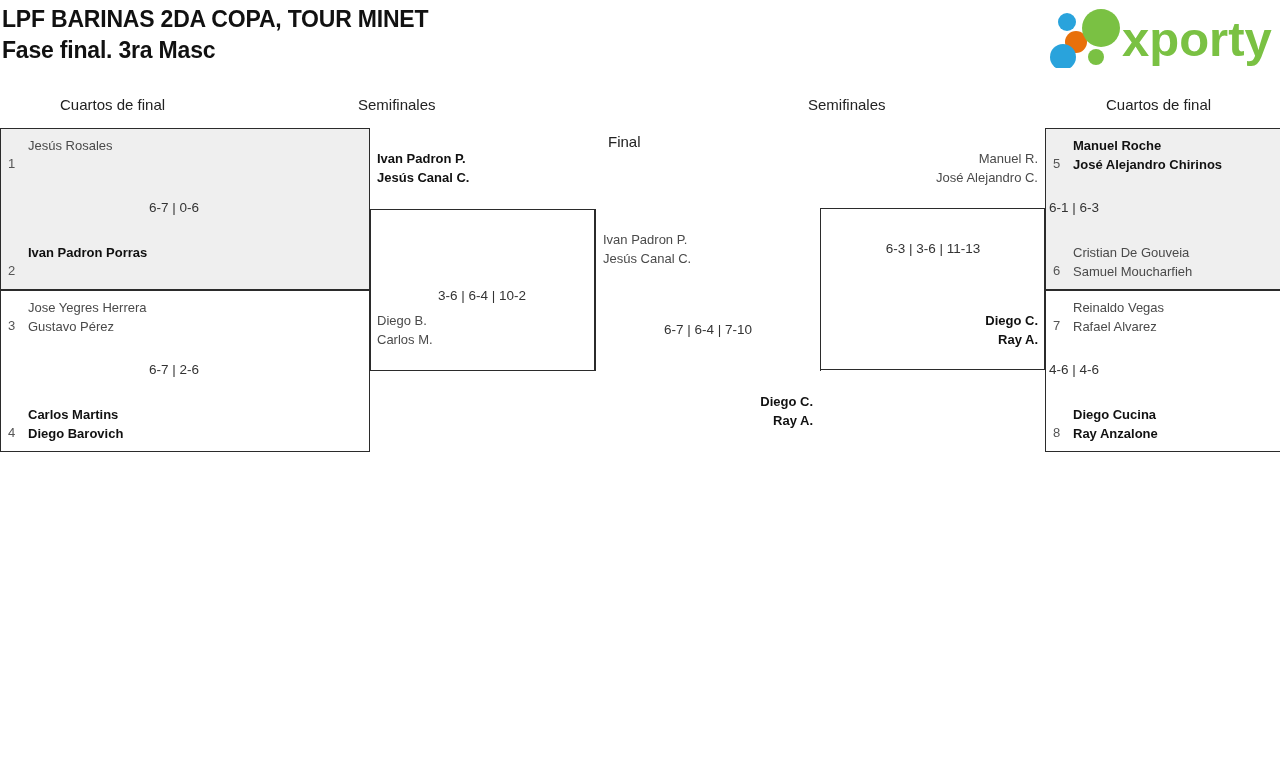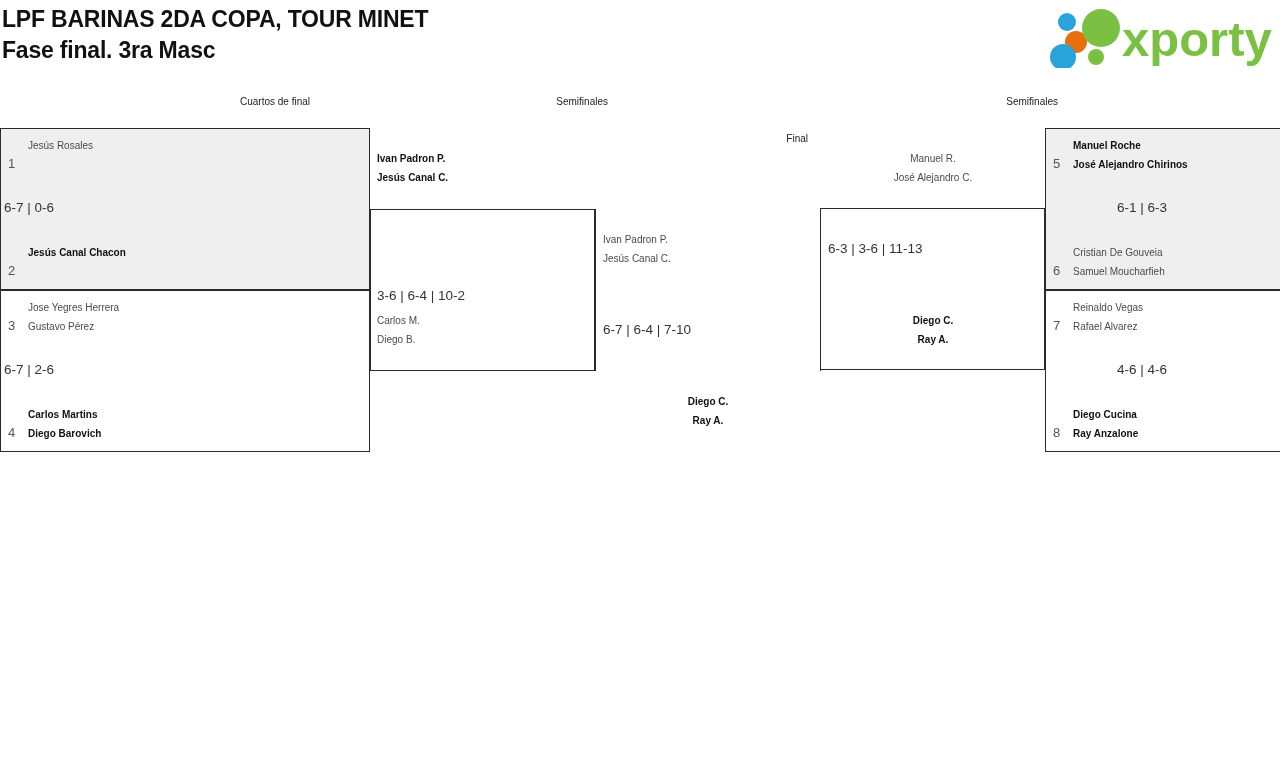--- a/index.html
+++ b/index.html
@@ -14,37 +14,37 @@
   #root { position: relative; width: 1280px; height: 629px; overflow: hidden; }
 
   
   .title-block { position: absolute; left: 0; top: 0; width: 900px; padding: 4px 0 0 2px; }
   .title-line { font-size: 23px; font-weight: bold; line-height: 31px; letter-spacing: -0.2px; color: #111; white-space: nowrap; }
 
   .logo { position: absolute; left: 1046px; top: 4px; width: 228px; height: 64px; text-align: right; }
   .logo svg { display: block; }
 
   
-  .round-head { position: absolute; top: 96px; font-size: 10px; color: #222; text-align: right; white-space: nowrap; }
+  .round-head { position: absolute; top: 96px; font-size: 15px; color: #222; text-align: left; white-space: nowrap; }
 
   
   .box { position: absolute; border: 1px solid #2b2b2b; background: #ffffff; }
   .box.shaded { background: #efefef; }
 
   .vline { position: absolute; width: 1px; background: #2b2b2b; }
 
   .pair { position: absolute; white-space: nowrap; }
   .pair .seed { position: absolute; font-size: 13px; color: #555; }
-  .pair .nm { font-size: 10px; line-height: 19px; color: #4a4a4a; }
+  .pair .nm { font-size: 13px; line-height: 19px; color: #4a4a4a; }
   .pair.winner .nm { color: #111; font-weight: bold; }
-  .pair.ralign { text-align: center; }
+  .pair.ralign { text-align: right; }
 
   .score { position: absolute; font-size: 13.5px; color: #333; white-space: nowrap; }
-  .score.ralign { text-align: center; }
-  .score.calign { }
+  .score.ralign { text-align: left; }
+  .score.calign { text-align: center; }
 </style>
 </head>
 <body>
 
 <div id="root">
 
   <div class="title-block">
     <div class="title-line">LPF BARINAS 2DA COPA, TOUR MINET</div>
     <div class="title-line">Fase final. 3ra Masc</div>
   </div>
@@ -68,21 +68,21 @@
 
   <div class="box shaded" style="left:0px; top:128px; width:370px; height:162px;"></div>
 
   <div class="pair" style="left:4px; top:136px; width:340px;">
     <span class="seed" style="left:4px; top:20px;">1</span>
     <div class="nm" style="margin-left:24px;">Jesús Rosales</div>
   </div>
   <div class="score calign" style="left:4px; top:200px; width:340px;">6-7 | 0-6</div>
   <div class="pair winner" style="left:4px; top:243px; width:340px;">
     <span class="seed" style="left:4px; top:20px;">2</span>
-    <div class="nm" style="margin-left:24px;">Jesús Canal Chacon</div>
+    <div class="nm" style="margin-left:24px;">Ivan Padron Porras</div>
   </div>
 
   <div class="box" style="left:0px; top:290px; width:370px; height:162px;"></div>
 
   <div class="pair" style="left:4px; top:298px; width:340px;">
     <span class="seed" style="left:4px; top:20px;">3</span>
     <div class="nm" style="margin-left:24px;">Jose Yegres Herrera</div>
     <div class="nm" style="margin-left:24px;">Gustavo Pérez</div>
   </div>
   <div class="score calign" style="left:4px; top:362px; width:340px;">6-7 | 2-6</div>
@@ -93,22 +93,22 @@
   </div>
 
   <div class="box" style="left:370px; top:209px; width:225px; height:162px;"></div>
 
   <div class="pair winner" style="left:377px; top:149px; width:210px;">
     <div class="nm">Ivan Padron P.</div>
     <div class="nm">Jesús Canal C.</div>
   </div>
   <div class="score calign" style="left:377px; top:241px; width:210px;margin-top:47px;">3-6 | 6-4 | 10-2</div>
   <div class="pair" style="left:377px; top:311px; width:210px;">
+    <div class="nm">Diego B.</div>
     <div class="nm">Carlos M.</div>
-    <div class="nm">Diego B.</div>
   </div>
 
   <div class="vline" style="left:595px; top:209px; height:162px;"></div>
   <div class="vline" style="left:820px; top:209px; height:162px;"></div>
 
   <div class="pair" style="left:603px; top:230px; width:210px;">
     <div class="nm">Ivan Padron P.</div>
     <div class="nm">Jesús Canal C.</div>
   </div>
   <div class="score calign" style="left:603px; top:322px; width:210px;">6-7 | 6-4 | 7-10</div>

